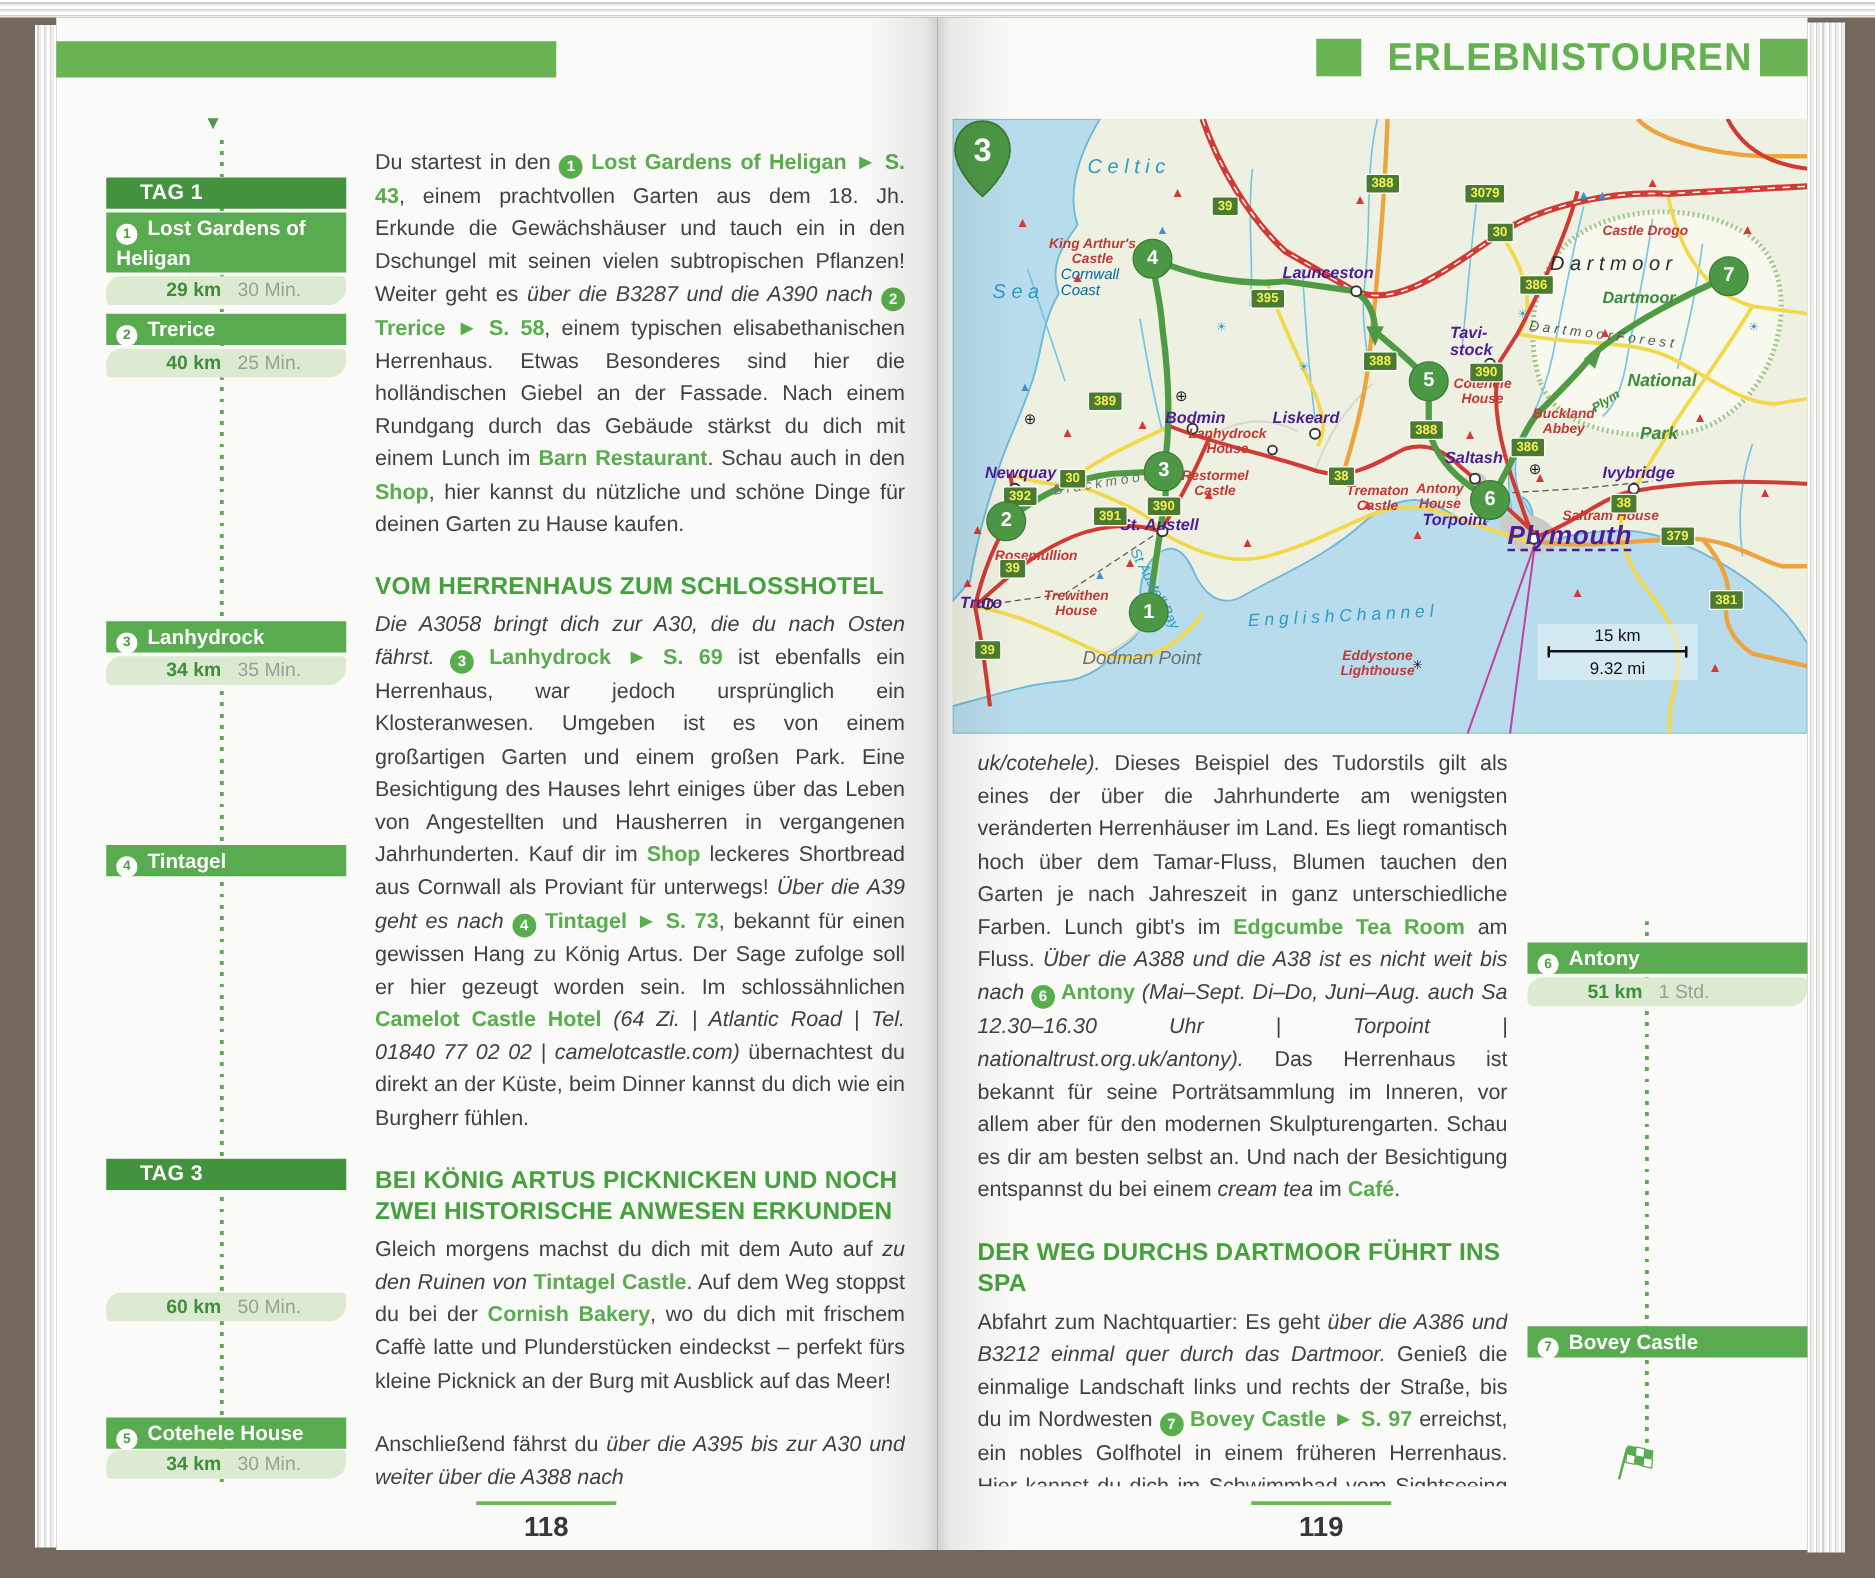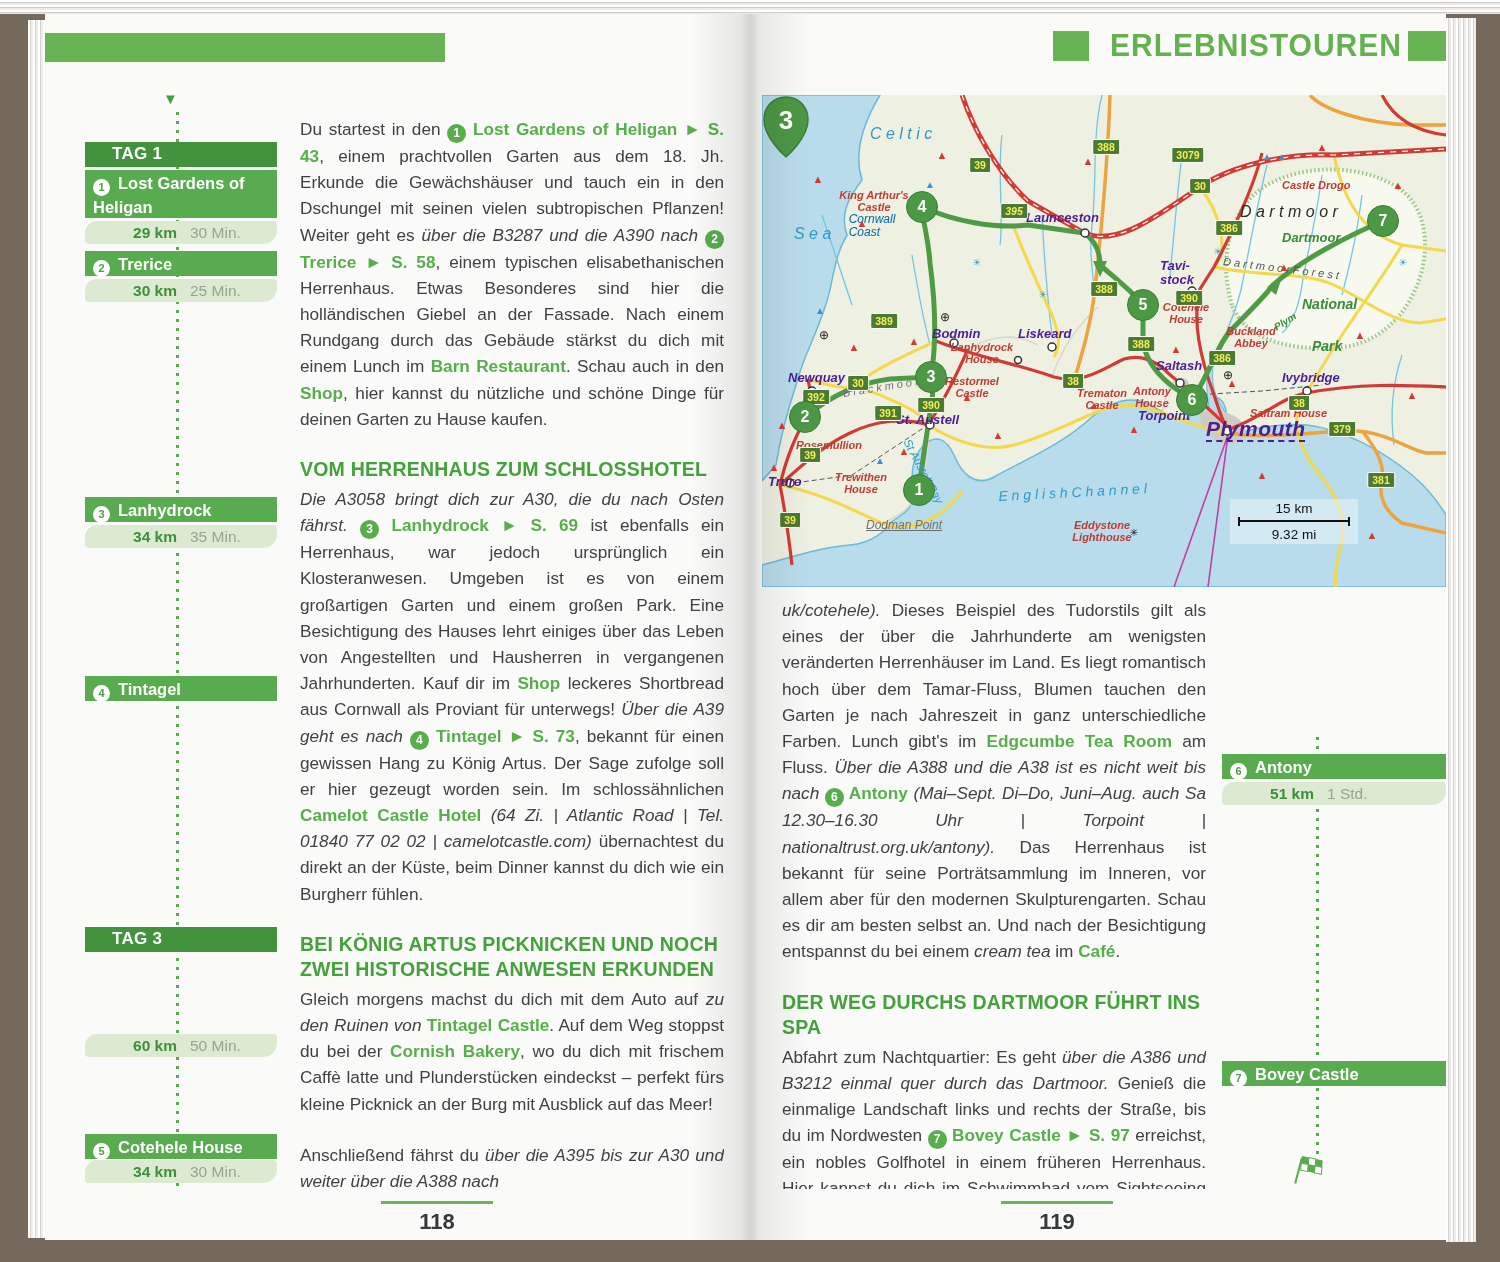--- a/index.html
+++ b/index.html
@@ -96,21 +96,21 @@
 <div class="dotline" style="left:176px;top:112px;height:1080px"></div>
 <div id="start-arrow">▼</div>
 <div class="tl-day" style="top:142px">TAG 1</div>
 <div class="tl-stop" style="top:170px;height:48px"><span class="bnum">1</span><span>Lost Gardens of Heligan</span></div>
 <div class="tl-leg" style="top:221px">
     <span class="km">29 km</span>
     <span class="tm">30 Min.</span>
   </div>
 <div class="tl-stop" style="top:251px"><span class="bnum">2</span><span>Trerice</span></div>
 <div class="tl-leg" style="top:279px">
-    <span class="km">30 km</span>
+    <span class="km">40 km</span>
     <span class="tm">25 Min.</span>
   </div>
 <div class="tl-stop" style="top:497px"><span class="bnum">3</span><span>Lanhydrock</span></div>
 <div class="tl-leg" style="top:525px">
     <span class="km">34 km</span>
     <span class="tm">35 Min.</span>
   </div>
 <div class="tl-stop" style="top:676px"><span class="bnum">4</span><span>Tintagel</span></div>
 <div class="tl-day" style="top:927px">TAG 3</div>
 <div class="tl-leg" style="top:1034px">
@@ -316,27 +316,27 @@
       <div class="ml w" style="left: 236px; top: 394px; font-size: 14px; transform: rotate(-3deg); transform-origin: 0px 0px;">E n g l i s h      C h a n n e l</div>
       <div class="ml w" style="left: 150px; top: 342px; font-size: 11.5px; transform: rotate(62deg); transform-origin: 0px 0px;">St Austell Bay</div>
       <div class="ml a c-dk" style="left: 110px; top: 118px; font-size: 12px; transform: translateX(-50%); transform-origin: 50% 0px;">Cornwall
 Coast</div>
       <div class="ml a c-gy" style="left: 80px; top: 292px; font-size: 11px; transform: rotate(-9deg); transform-origin: 0px 0px;">B l a c k m o o r</div>
       <div class="ml a c-dk2" style="left: 478px; top: 108px; font-size: 16px;">D a r t m o o r</div>
       <div class="ml a c-gn" style="left: 520px; top: 136px; font-size: 13px;">Dartmoor</div>
       <div class="ml a c-gy2" style="left: 462px; top: 160px; font-size: 11px; transform: rotate(7deg); transform-origin: 0px 0px;">D a r t m o o r   F o r e s t</div>
       <div class="ml a c-gn" style="left: 540px; top: 202px; font-size: 14px;">National</div>
       <div class="ml a c-gn" style="left: 550px; top: 244px; font-size: 14px;">Park</div>
-      <div class="ml a c-gy" style="left: 104px; top: 424px; font-size: 12px; text-decoration: underline;">Dodman Point</div>
+      <div class="ml a c-gy" style="left: 104px; top: 424px; font-size: 15px;">Dodman Point</div>
       <div class="ml a c-gn" style="left: 510px; top: 228px; font-size: 10px; transform: rotate(-32deg); transform-origin: 0px 0px;">Plym</div>
       <div class="badge" style="left: 218px; top: 70px;">39</div>
       <div class="badge" style="left: 344px; top: 52px;">388</div>
       <div class="badge" style="left: 426px; top: 60px;">3079</div>
       <div class="badge" style="left: 438px; top: 91px;">30</div>
-      <div class="badge" style="left: 252px; top: 116px; font-style: italic;">395</div>
+      <div class="badge" style="left: 252px; top: 144px;">395</div>
       <div class="badge" style="left: 467px; top: 133px;">386</div>
       <div class="badge" style="left: 342px; top: 194px;">388</div>
       <div class="badge" style="left: 427px; top: 203px;">390</div>
       <div class="badge" style="left: 122px; top: 226px;">389</div>
       <div class="badge" style="left: 54px; top: 302px;">392</div>
       <div class="badge" style="left: 96px; top: 288px;">30</div>
       <div class="badge" style="left: 126px; top: 318px;">391</div>
       <div class="badge" style="left: 169px; top: 310px;">390</div>
       <div class="badge" style="left: 311px; top: 286px;">38</div>
       <div class="badge" style="left: 379px; top: 249px;">388</div>

